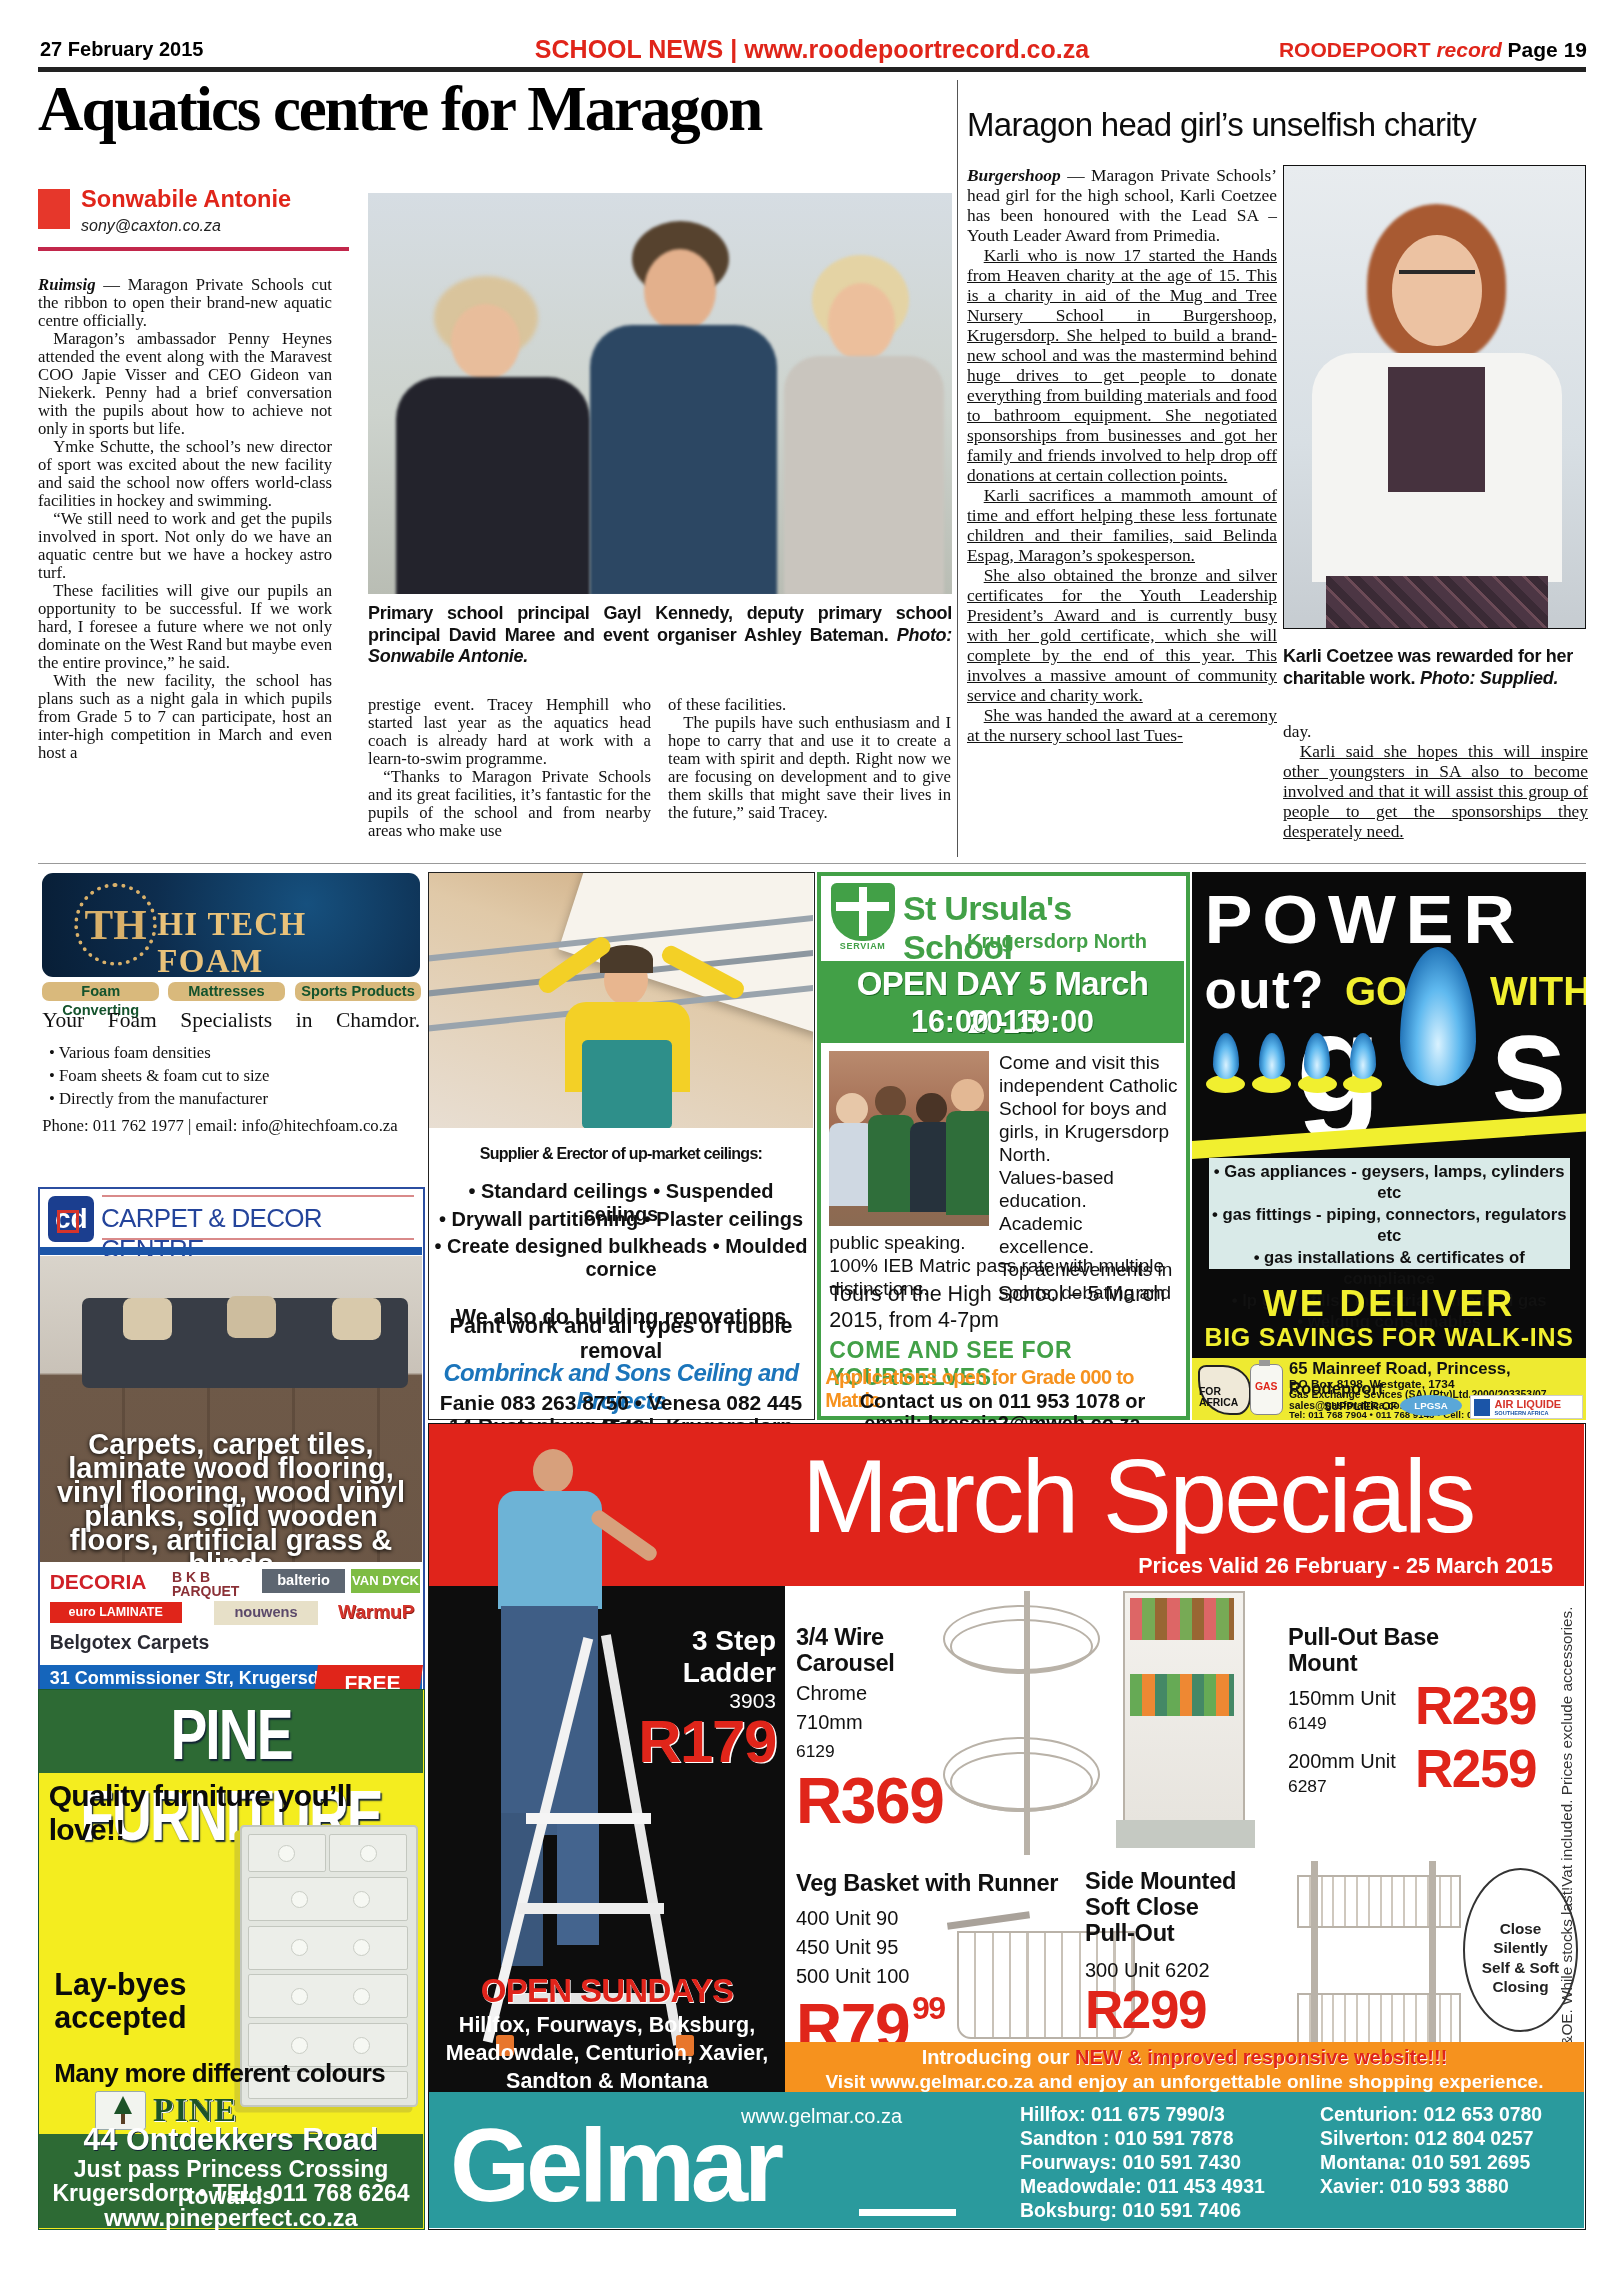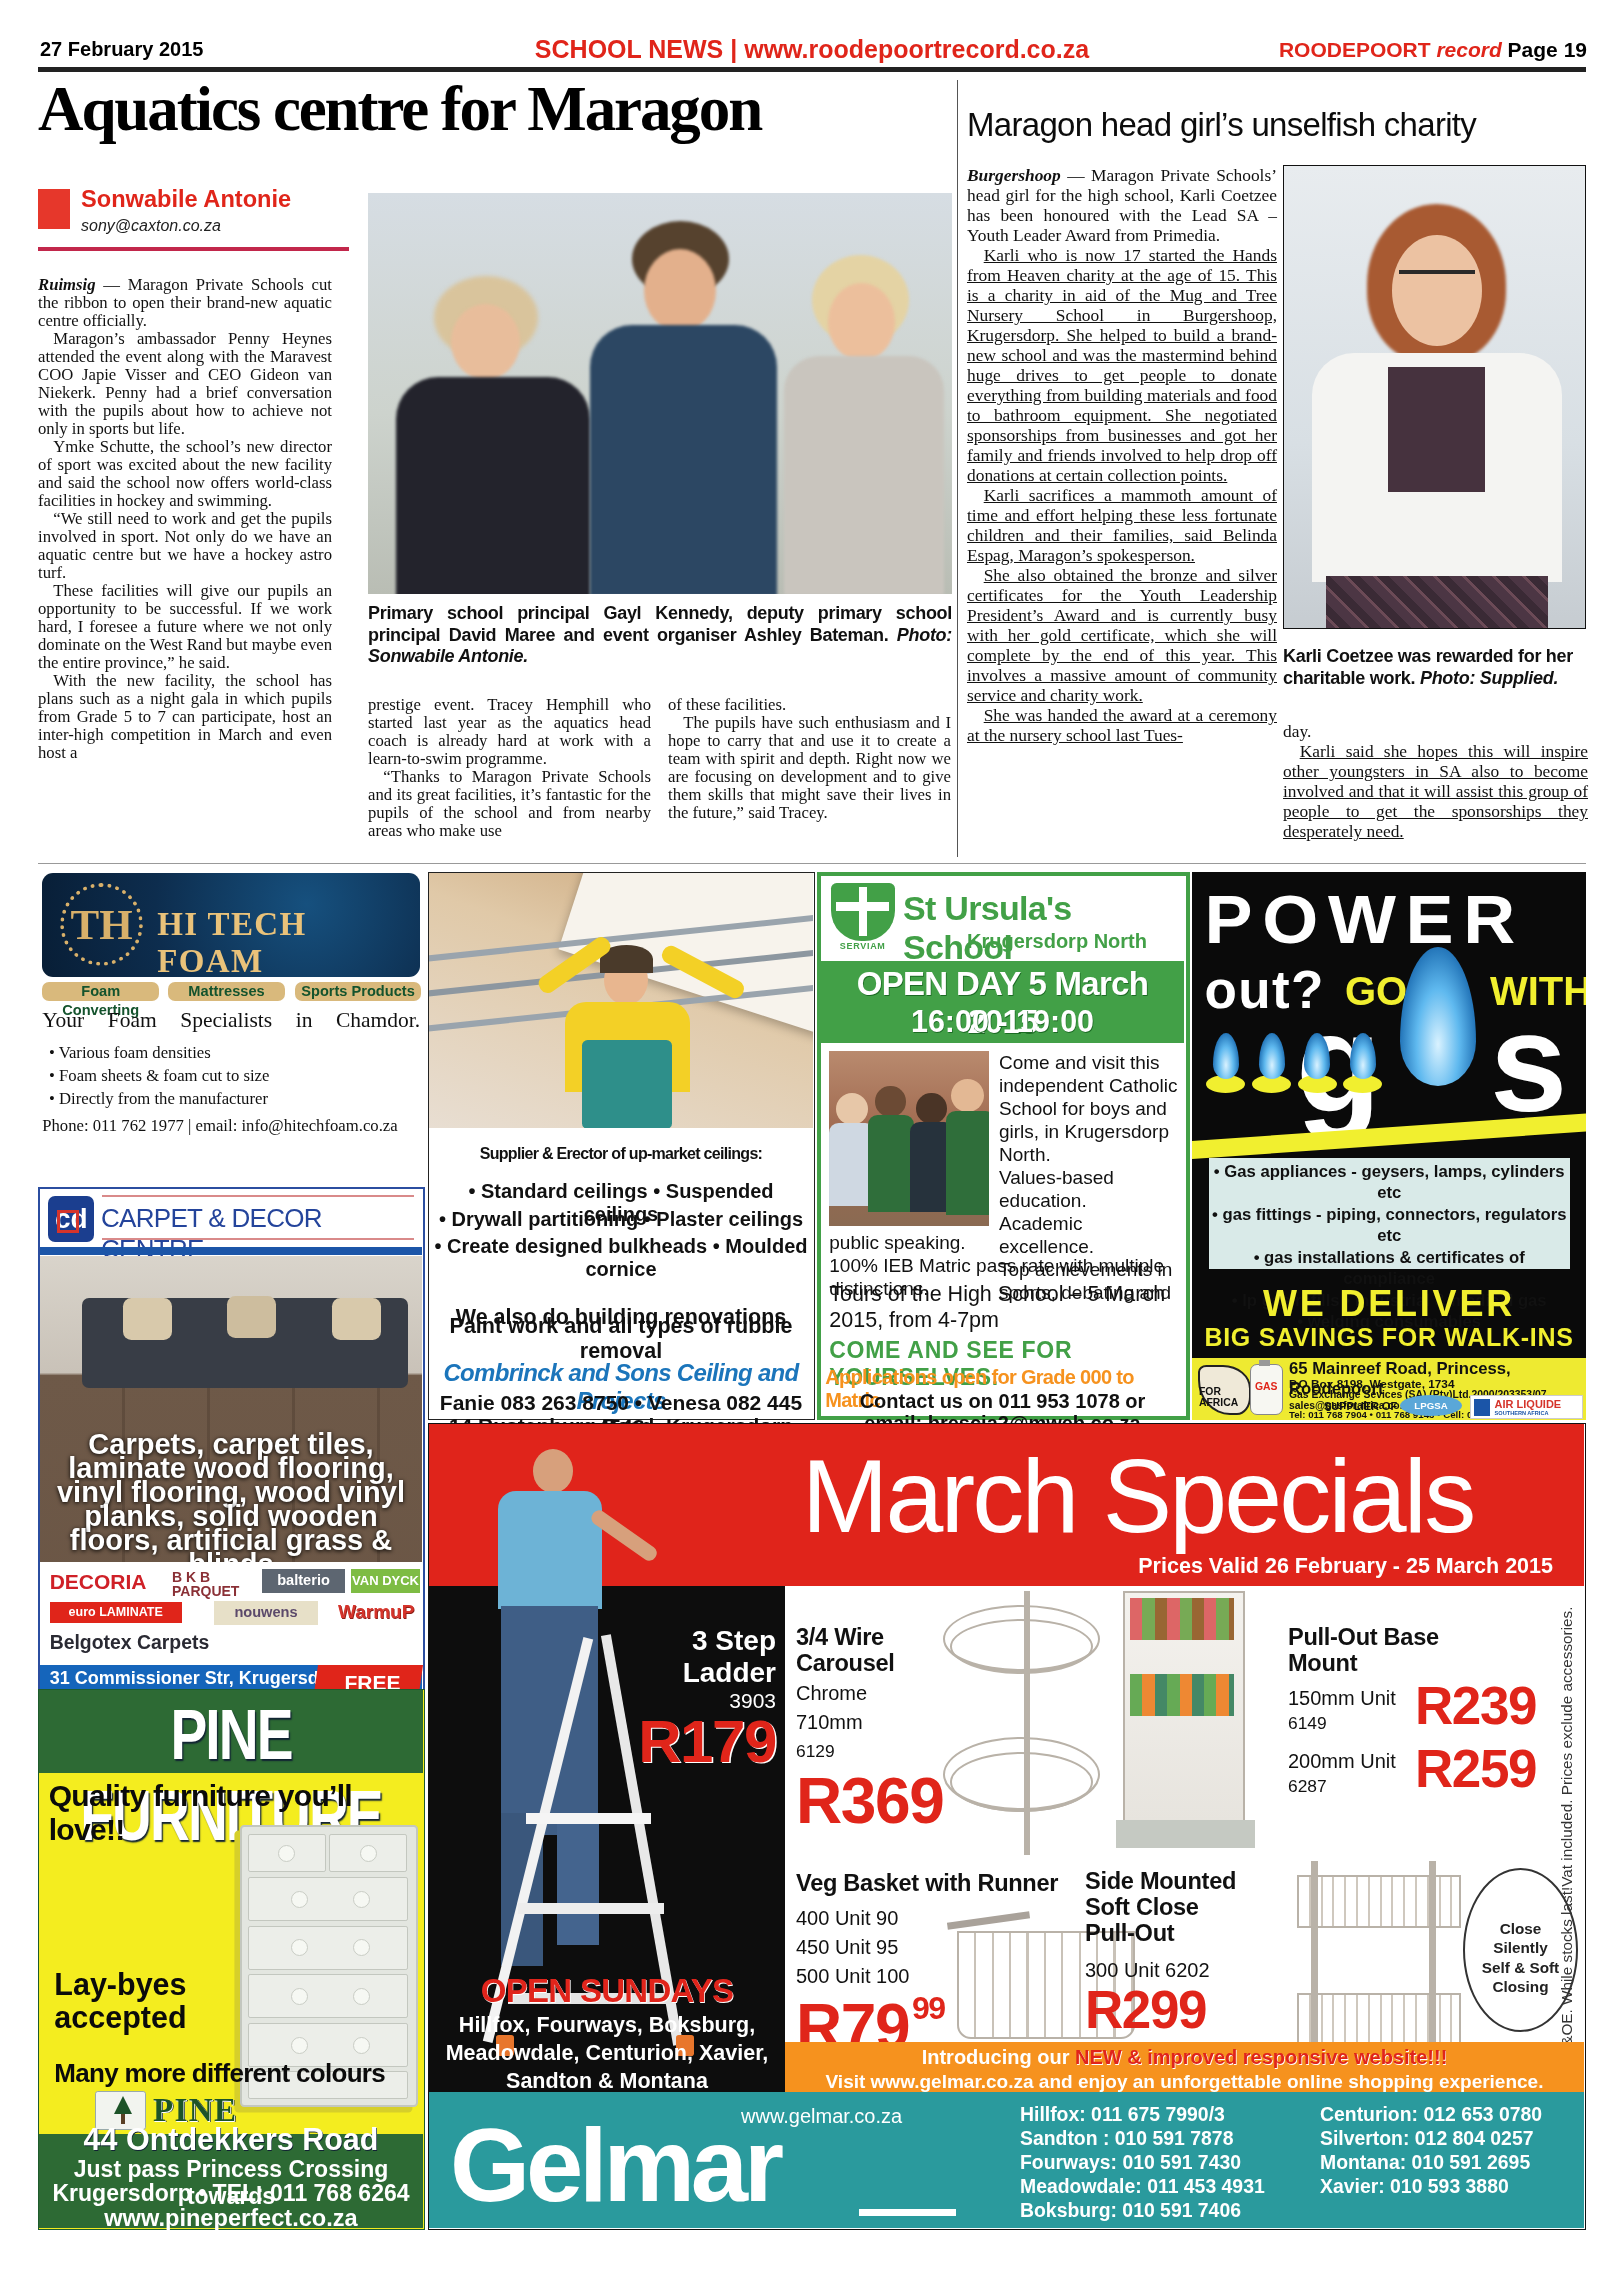--- a/index.html
+++ b/index.html
@@ -126,21 +126,21 @@
 
   <div class="abs bodytxt2" style="left:1283px;top:721px;width:305px;">
     <p><span>day.</span></p>
     <p class="ind"><span>Karli said she hopes this will inspire other youngsters in SA also to become involved and that it will assist this group of people to get the sponsorships they desperately need.</span></p>
   </div>
 
   <div class="abs" style="left:38px;top:863px;width:1548px;height:1.4px;background:#999;"></div>
 
   <div class="adbox" style="left:38px;top:872px;width:387px;height:272px;background:#fff;">
     <div class="abs" style="left:4.2px;top:1.4px;width:378px;height:104px;border-radius:11px;background:radial-gradient(circle at 70% 30%, #16507e 0%, #0d2d4e 55%, #081e36 100%);overflow:hidden;">
-      <div class="abs" style="left:18px;top:9.7px;width:83px;height:83px;border-radius:50%;border:4.2px dotted #d8b06a;box-sizing:border-box;text-align:center;">
+      <div class="abs" style="left:32px;top:9.7px;width:83px;height:83px;border-radius:50%;border:4.2px dotted #d8b06a;box-sizing:border-box;text-align:center;">
         <span class="serif b" style="font-size:43px;color:#d8b06a;line-height:75px;">TH</span>
       </div>
       <div class="abs serif b" style="left:115px;top:33px;width:257px;font-size:33px;letter-spacing:1.4px;color:#e9c27a;">HI TECH FOAM</div>
     </div>
     <div class="abs goldbtn" style="left:4.2px;top:110px;width:117px;height:19.4px;font-size:14.6px;line-height:19.4px;">Foam Converting</div>
     <div class="abs goldbtn" style="left:130px;top:110px;width:117px;height:19.4px;font-size:14.6px;line-height:19.4px;">Mattresses</div>
     <div class="abs goldbtn" style="left:257px;top:110px;width:126px;height:19.4px;font-size:14.6px;line-height:19.4px;">Sports Products</div>
     <div class="abs serif" style="left:4.2px;top:136px;width:378px;font-size:21.5px;text-align:justify;text-align-last:justify;">Your Foam Specialists in Chamdor.</div>
     <div class="abs serif" style="left:11px;top:169px;width:361px;font-size:16.7px;line-height:23px;">
       <div>•  Various foam densities</div>

